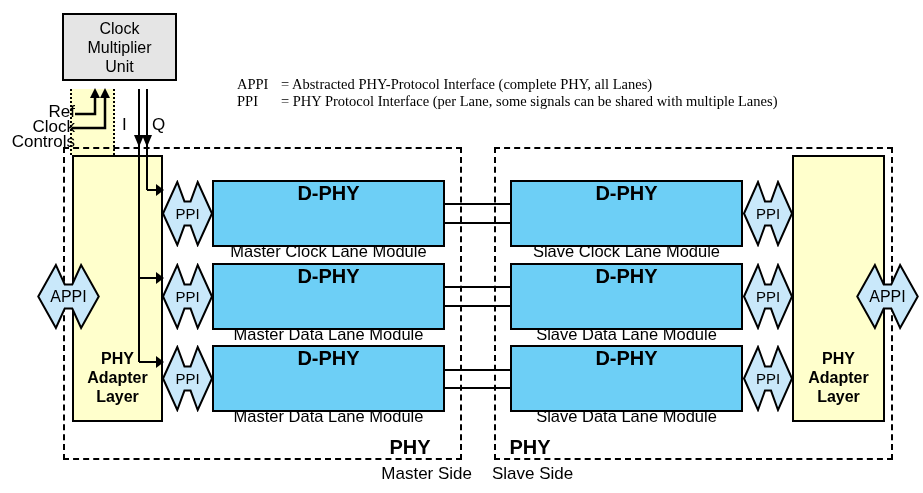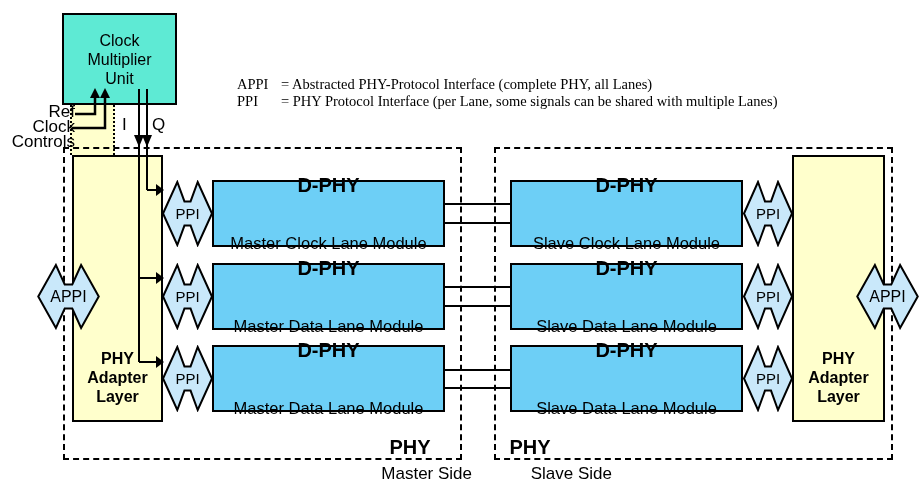--- a/index.html
+++ b/index.html
@@ -18,41 +18,41 @@
 
   
   #clock-strip {
     position:absolute; left:70px; top:89px; width:45px; height:66px;
     background:#FFFFCC; border-left:2px dotted #000; border-right:2px dotted #000;
     z-index:0;
   }
 
   
   #cmu {
-    position:absolute; left:62px; top:13px; width:115px; height:92px;
-    background:#5eead4; border:2px solid #000; z-index:3;
+    position:absolute; left:62px; top:13px; width:115px; height:68px;
+    background:#e5e5e5; border:2px solid #000; z-index:3;
     display:flex; align-items:center; justify-content:center; text-align:center;
     font-size:16px; line-height:19px;
   }
 
   
   .adapter {
     position:absolute; top:155px; width:91px; height:267px;
     background:#FFFFCC; border:2px solid #000; z-index:2;
     display:flex; flex-direction:column; justify-content:flex-end; align-items:center;
     padding-bottom:14px; text-align:center; font-weight:bold; font-size:16px; line-height:19px;
   }
   #adapter-left  { left:72px; }
   #adapter-right { left:792px; width:93px; }
 
   
   .module {
     position:absolute; width:233px; height:67px;
     background:#6DCFF6; border:2px solid #000; z-index:5;
-    display:flex; flex-direction:column; align-items:center; justify-content:center;
+    display:flex; flex-direction:column; align-items:center; justify-content:flex-start;
     text-align:center;
   }
   .module .m-title { font-weight:bold; font-size:20px; line-height:22px; }
   .module .m-sub   { font-size:16.5px; line-height:19px;margin-top:38px; }
   .col-master { left:212px; }
   .col-slave  { left:510px; }
   .row-0 { top:180px; } .row-1 { top:263px; } .row-2 { top:345px; }
 
   
   .dbl-arrow { position:absolute; z-index:6; display:flex; align-items:center; justify-content:center; }
@@ -76,21 +76,21 @@
     font-size:17px; line-height:15px; z-index:7;
   }
   .sig-label { position:absolute; font-size:17px; z-index:7; }
   #i-label { left:122px; top:115px; }
   #q-label { left:152px; top:115px; }
   .phy-label { position:absolute; font-weight:bold; font-size:20px; z-index:7; }
   #phy-master { left:370px; top:436px; width:80px; text-align:center; }
   #phy-slave  { left:490px; top:436px; width:80px; text-align:center; }
   .side-label { position:absolute; font-size:17px; z-index:7; }
   #master-side-label { left:352px; top:464px; width:120px; text-align:right; }
-  #slave-side-label  { left:492px; top:464px; width:120px; text-align:right; }
+  #slave-side-label  { left:492px; top:464px; width:120px; text-align:left; }
 </style>
 </head>
 <body>
 
 <div id="canvas">
 
   <div id="clock-strip"></div>
 
   <div id="master-box" class="side-box"></div>
   <div id="slave-box" class="side-box"></div>

